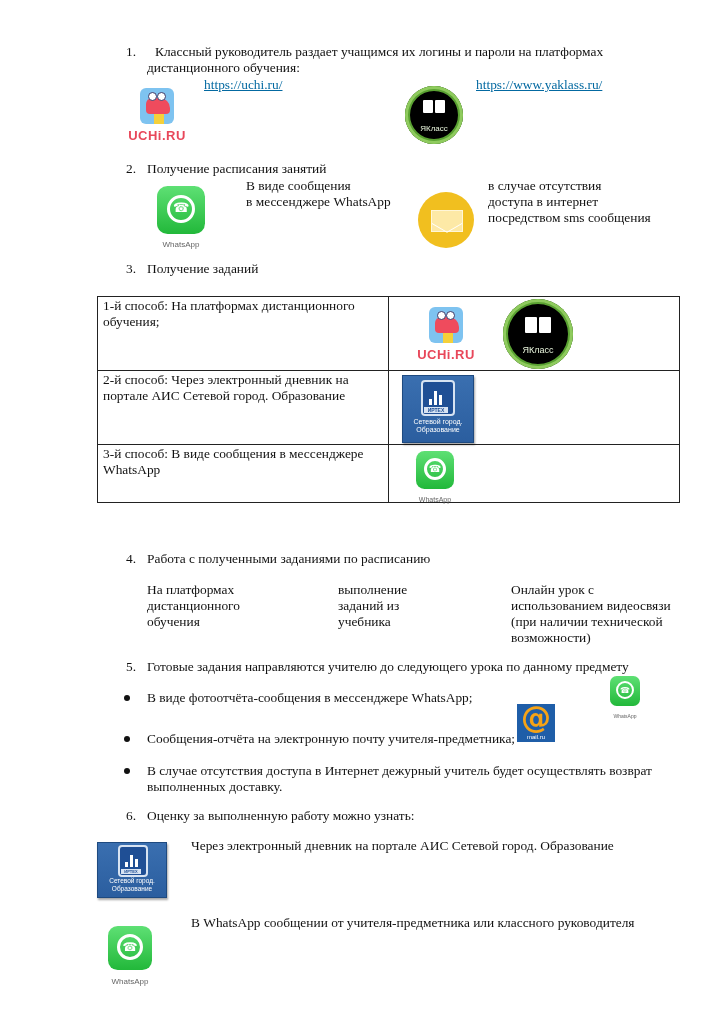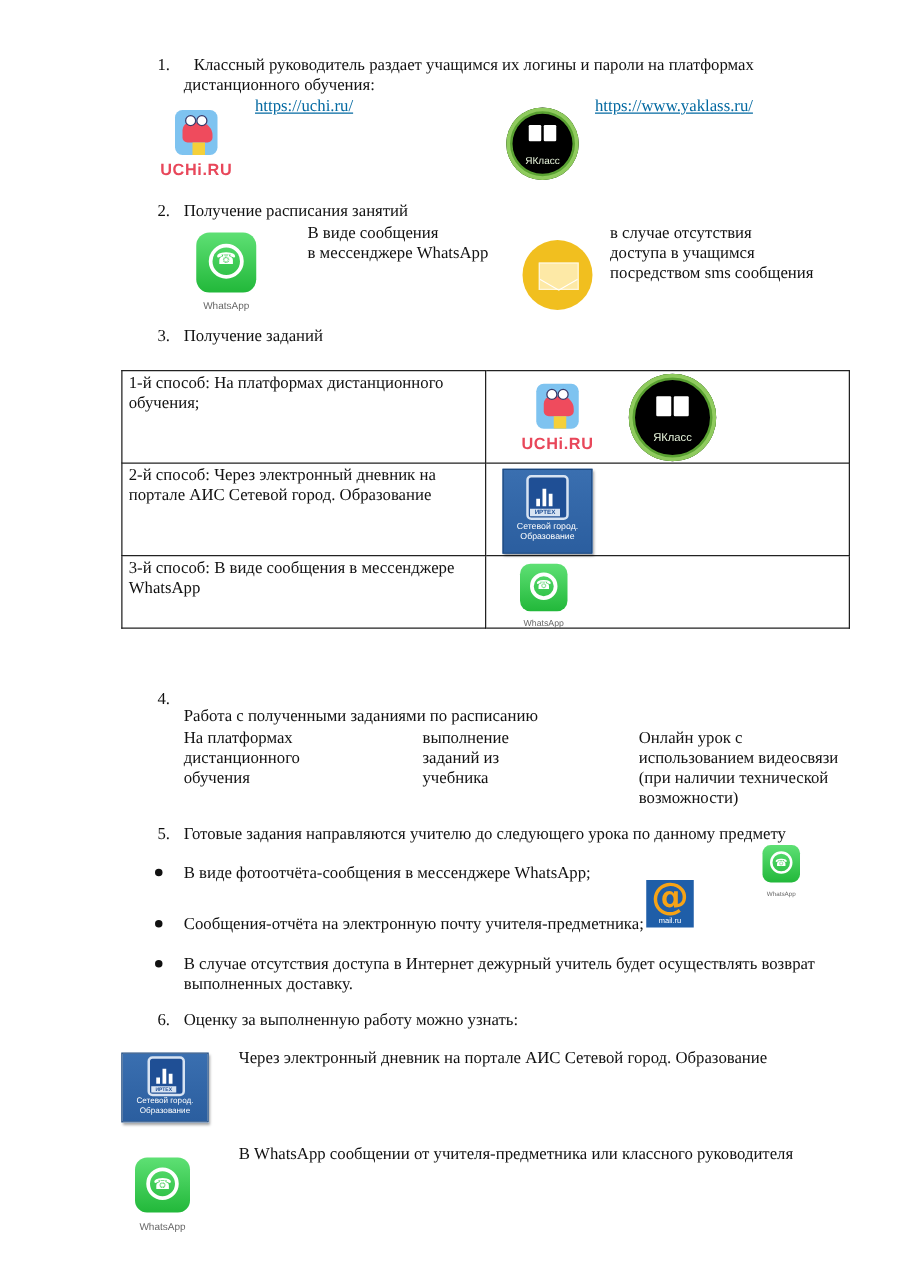--- a/index.html
+++ b/index.html
@@ -83,21 +83,21 @@
   </div>
 
   <div class="abs" style="left:246px; top:178px;">В виде сообщения</div>
   <div class="abs" style="left:246px; top:194px;">в мессенджере WhatsApp</div>
 
   <div class="mailcircle" style="left:418px; top:192px; width:56px; height:56px;">
     <div class="env" style="left:13px; top:18px; width:30px; height:20px;"></div>
   </div>
 
   <div class="abs" style="left:488px; top:178px;">в случае отсутствия</div>
-  <div class="abs" style="left:488px; top:194px;">доступа в учащимся</div>
+  <div class="abs" style="left:488px; top:194px;">доступа в интернет</div>
   <div class="abs" style="left:488px; top:210px;">посредством sms сообщения</div>
 </div>
 
 <div>
   <span class="num" style="left:116px; top:261px;">3.</span>
   <div class="abs" style="left:147px; top:261px;">Получение заданий</div>
 
   <table class="ways">
     <tbody>
         <tr style="height:74px;">
@@ -148,21 +148,21 @@
           <div class="cap" style="left:-6px; top:41px; width:50px; font-size:7px;">WhatsApp</div>
         </div>
       </td>
     </tr>
   </tbody>
     </table>
 </div>
 
 <div>
   <span class="num" style="left:116px; top:551px;">4.</span>
-  <div class="abs" style="left:147px; top:551px;margin-top:14px;">Работа с полученными заданиями по расписанию</div>
+  <div class="abs" style="left:147px; top:551px;">Работа с полученными заданиями по расписанию</div>
 
   <div class="abs" style="left:147px; top:582px;">
     <div>На платформах</div>
     <div>дистанционного</div>
     <div>обучения</div>
   </div>
   <div class="abs" style="left:338px; top:582px;">
     <div>выполнение</div>
     <div>заданий из</div>
     <div>учебника</div>

